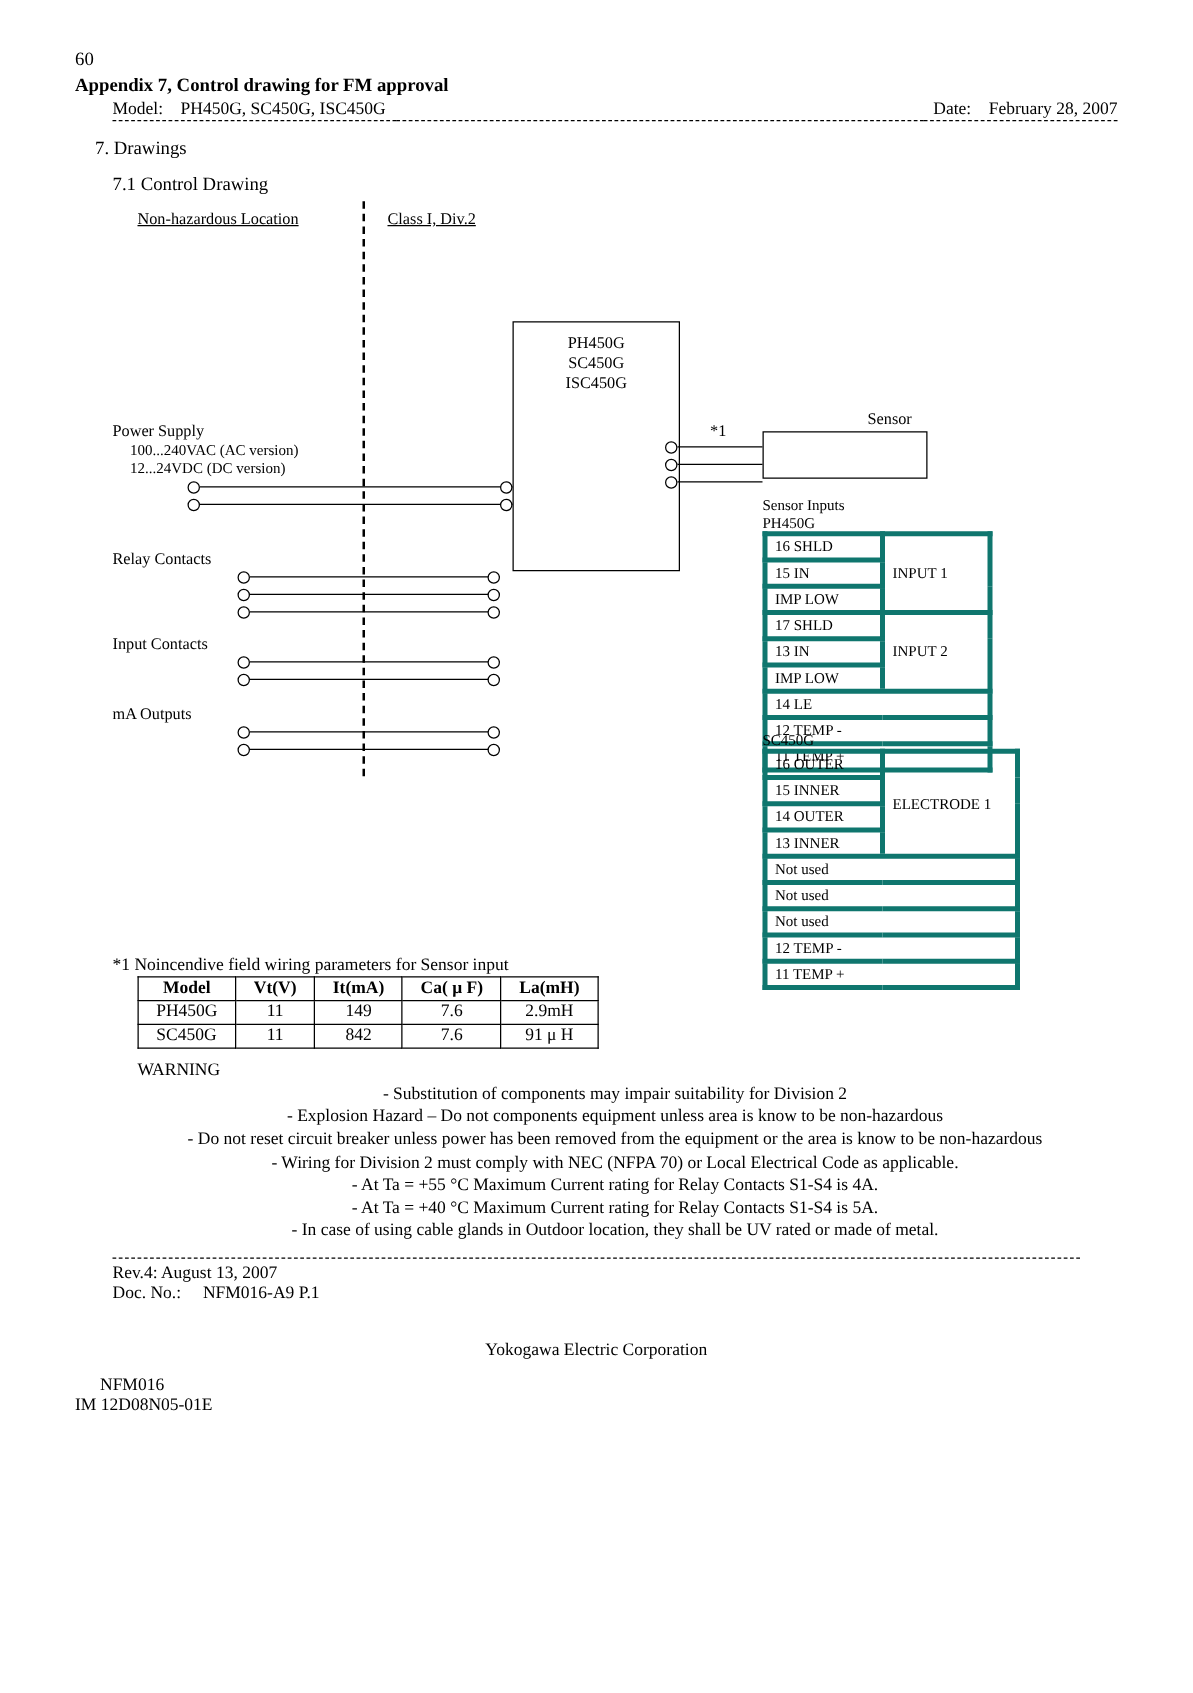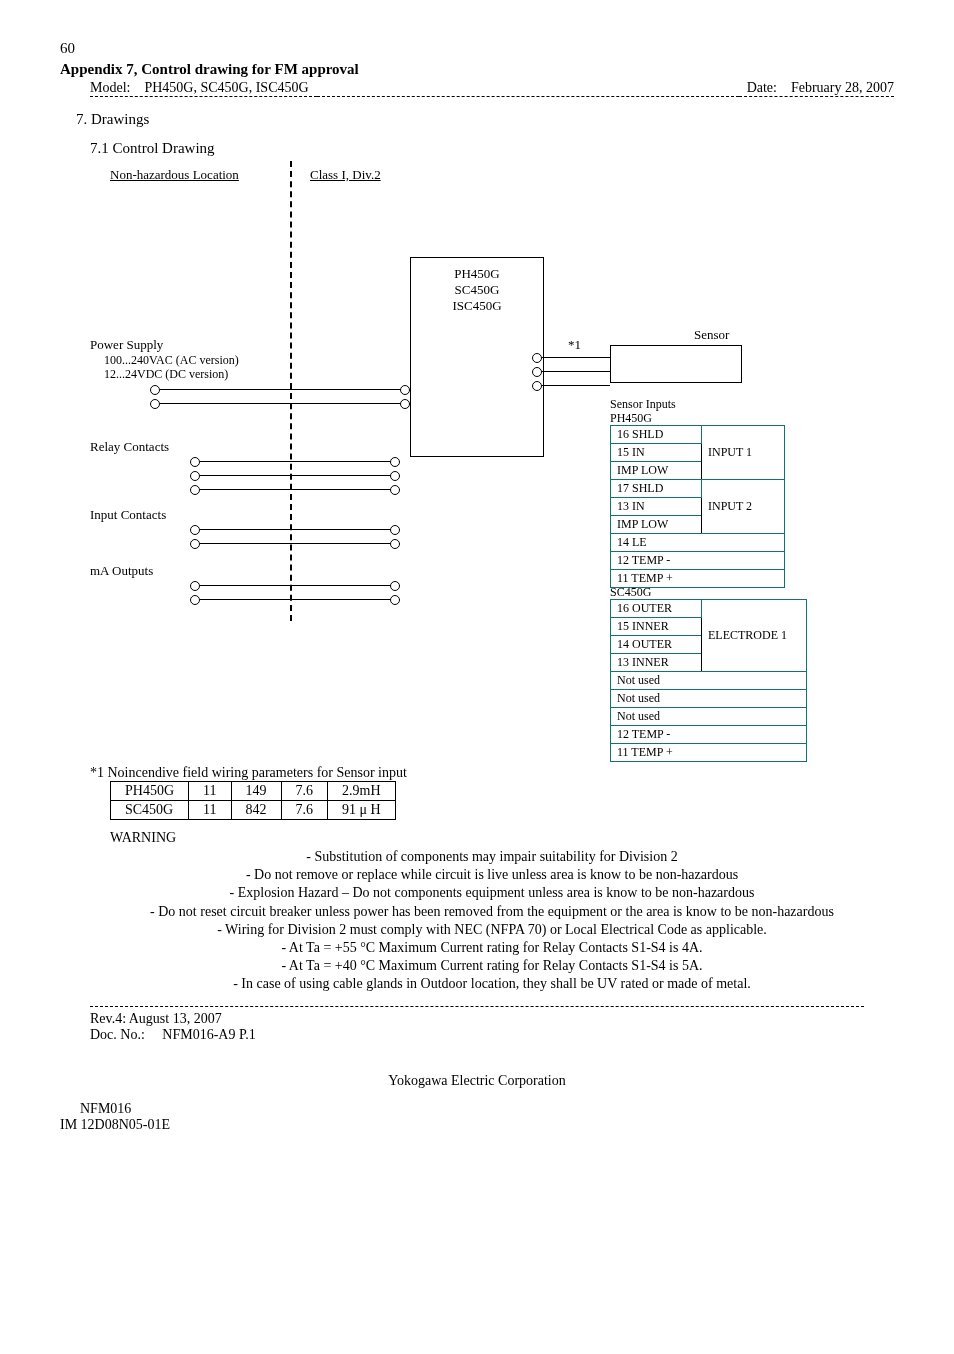--- a/index.html
+++ b/index.html
@@ -47,21 +47,21 @@
     border: 1px solid #000;
     border-radius: 50%;
     background: #fff;
   }
   .mini-table {
     position: absolute;
     border-collapse: collapse;
     font-size: 12px;
   }
   .mini-table td {
-    border: 1px solid #0f766e;
+    border: 4px solid #0f766e;
     padding: 1px 6px;
     white-space: nowrap;
   }
   .mini-table .group {
     border-left: 1px solid #000;
     padding: 1px 6px;
     vertical-align: middle;
   }
   .params-caption { margin-left: 30px; font-size: 14px; }
   table.params {
@@ -244,41 +244,47 @@
     <tr>
           <td colspan="2">11 TEMP +</td>
         </tr>
   </tbody>
     </table>
 </div>
 
 <div class="params-caption">*1   Noincendive field wiring parameters for Sensor input</div>
 <table class="params">
   <tbody>
+      <tr>
+    <th>Model</th>
+    <th>Vt(V)</th>
+    <th>It(mA)</th>
+    <th>Ca( μ F)</th>
+    <th>La(mH)</th>
+  </tr>
   <tr>
     <td>PH450G</td>
     <td>11</td>
     <td>149</td>
     <td>7.6</td>
     <td>2.9mH</td>
   </tr>
   <tr>
     <td>SC450G</td>
     <td>11</td>
     <td>842</td>
     <td>7.6</td>
     <td>91 μ H</td>
   </tr>
 </tbody>
   </table>
 
 <div class="warning-head">WARNING</div>
 <ul class="warn">
   <li>Substitution of components may impair suitability for Division 2</li>
-  <li>Do not remove or replace while circuit is live unless area is know to be non-hazardous</li>
   <li>Explosion Hazard – Do not components equipment unless area is know to be non-hazardous</li>
   <li>Do not reset circuit breaker unless power has been removed from the equipment or the area is know to be non-hazardous</li>
   <li>Wiring for Division 2 must comply with NEC (NFPA 70) or Local Electrical Code as applicable.</li>
   <li>At Ta = +55 °C Maximum Current rating for Relay Contacts S1-S4 is 4A.</li>
   <li>At Ta = +40 °C Maximum Current rating for Relay Contacts S1-S4 is 5A.</li>
   <li>In case of using cable glands in Outdoor location, they shall be UV rated or made of metal.</li>
 </ul>
 
 <div class="divider"></div>
 <div class="rev-row">

